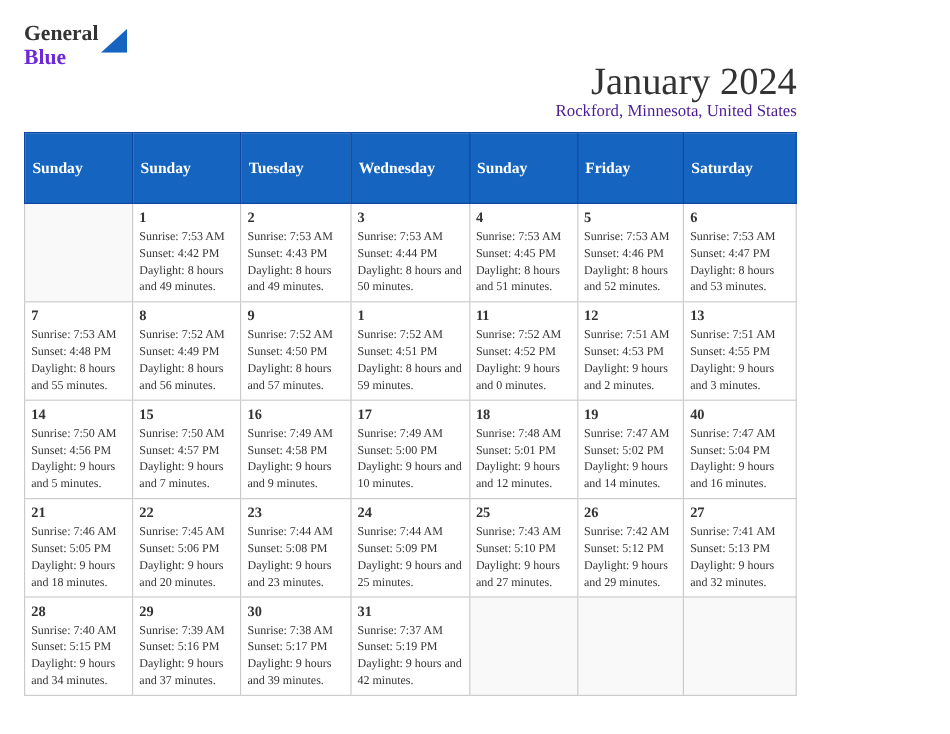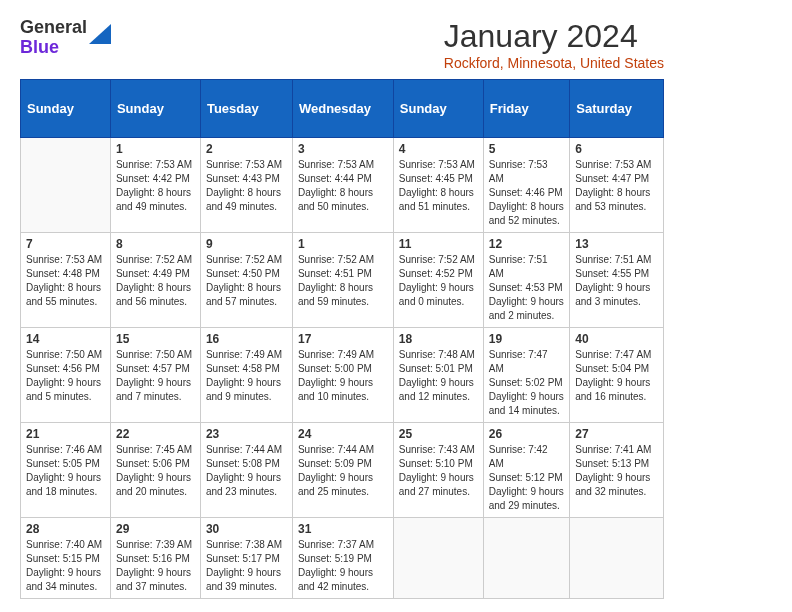--- a/index.html
+++ b/index.html
@@ -8,20 +8,21 @@
       background: #fff;
       width: 792px;
       height: 612px;
       overflow: hidden;
     }
     .page {
       width: 684px;
       min-height: 612px;
       padding: 18px 20px 10px 20px;
       background: #fff;
+      font-family: Liberation Serif, serif;
     }
     .header-area {
       display: flex;
       justify-content: space-between;
       align-items: flex-start;
       margin-bottom: 8px;
     }
     .logo {
       display: flex;
       flex-direction: column;
@@ -33,30 +34,31 @@
       color: #333;
       line-height: 1.1;
     }
     .logo-text span.general {
       color: #333;
     }
     .logo-text span.blue {
       color: #6d28d9;
     }
     .title-area {
-      text-align: left;
+      text-align: right;
+      margin-top: 31px;
     }
     .month-title {
       font-size: 32px;
       color: #333;
       font-weight: normal;
     }
     .location {
       font-size: 14px;
-      color: #c2410c;
+      color: #4c1d95;
     }
     .calendar-table {
       width: 100%;
       border-collapse: collapse;
       border: 1px solid #ccc;
     }
     .calendar-table th {
       background-color: #1565c0;
       color: #fff;
       text-align: left;

